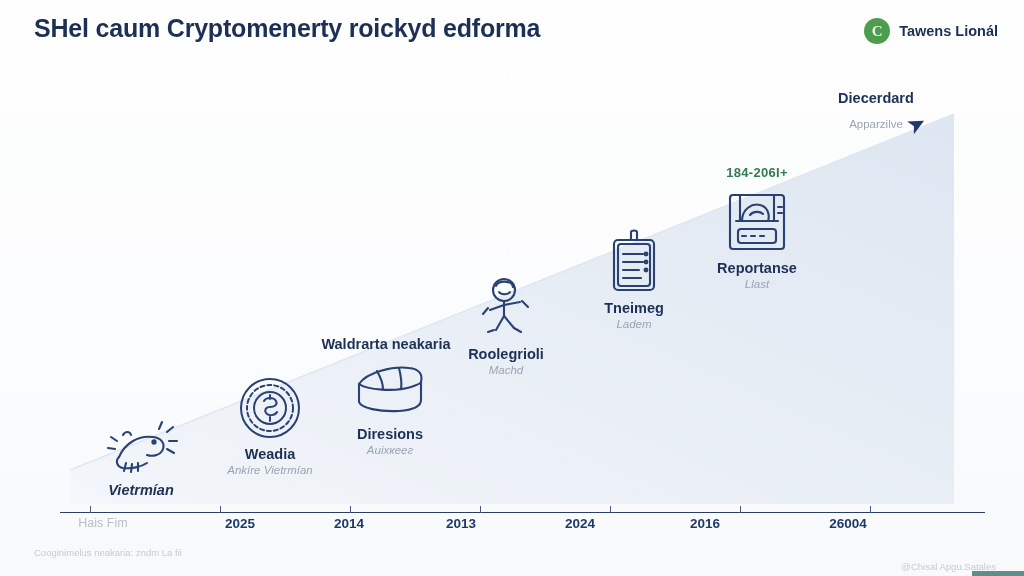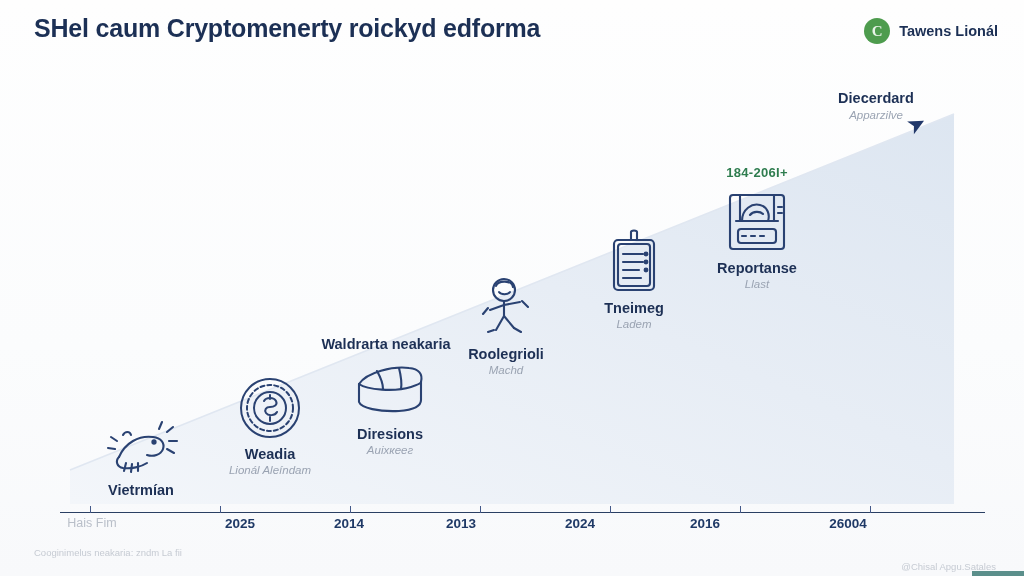--- a/index.html
+++ b/index.html
@@ -161,23 +161,22 @@
     width: 240px;
   }
   .floatlabel .label {
     font-size: 14.5px;
     font-weight: bold;
     color: #1d3055;
     white-space: nowrap;
   }
   .floatlabel .sub {
     font-size: 11.5px;
-    font-style: italic;
     color: #9aa3b2;
-    margin-top: 3px;
+    margin-top: 12px;
     white-space: nowrap;
   }
 
   .arrow-tip {
     position: absolute;
     left: 908px;
     top: 112px;
     color: #22386a;
     font-size: 20px;
     font-weight: bold;
@@ -242,21 +241,21 @@
   <div class="arrow-tip">➤</div>
 
   <div class="floatlabel" style="left:386px; top:336px;">
     <div class="label">Waldrarta neakaria</div>
   </div>
   <div class="floatlabel" style="left:876px; top:90px;">
     <div class="label">Diecerdard</div>
     <div class="sub">Apparzilve</div>
   </div>
 
-  <div class="node" style="left:141px; top:408px;">
+  <div class="node" style="left:141px; top:408px;font-style:italic;">
     <div class="icon">
       <svg width="84" height="66" viewBox="0 0 84 66">
         <g fill="none" stroke="#2a4272" stroke-width="2.1" stroke-linecap="round" stroke-linejoin="round">
           <path d="M20 46 C26 32 40 24 54 26 C62 27 66 32 64 38 C62 44 54 46 48 44"></path>
           <path d="M20 46 C16 50 18 56 24 57 C32 58 42 56 48 52"></path>
           <path d="M27 52 L25 60 M33 53 L32 61 M39 52 L39 60"></path>
           <circle cx="55" cy="31" r="1.6" fill="#2a4272"></circle>
           <path d="M60 18 L63 11 M68 21 L74 16 M70 30 L78 30 M68 38 L75 42"></path>
           <path d="M18 30 L12 26 M16 38 L9 37"></path>
           <path d="M24 24 C26 20 31 20 32 24"></path>
@@ -273,21 +272,21 @@
         <g fill="none" stroke="#2a4272" stroke-width="2" stroke-linecap="round" stroke-linejoin="round">
           <circle cx="37" cy="35" r="29"></circle>
           <circle cx="37" cy="35" r="23" stroke-dasharray="4 3"></circle>
           <circle cx="37" cy="35" r="16"></circle>
           <path d="M31 28 C33 24 41 24 43 28 C45 32 41 34 37 34 C33 34 31 37 33 40 C35 43 42 43 44 39"></path>
           <path d="M37 22 L37 26 M37 44 L37 48"></path>
         </g>
       </svg>
     </div>
     <div class="label">Weadia</div>
-    <div class="sub">Lionál Aleíndam</div>
+    <div class="sub">Ankíre Vietrmían</div>
   </div>
 
   <div class="node" style="left:390px; top:352px;">
     <div class="icon">
       <svg width="86" height="64" viewBox="0 0 86 64">
         <g fill="none" stroke="#2a4272" stroke-width="2.1" stroke-linecap="round" stroke-linejoin="round">
           <path d="M12 28 C20 16 46 10 62 12 C72 13 76 18 74 26 L74 44 C74 50 66 54 52 55 C32 56 14 52 12 46 Z"></path>
           <path d="M12 28 C20 34 48 36 64 31 C70 29 74 27 74 26"></path>
           <path d="M30 15 C34 22 36 28 36 33"></path>
           <path d="M52 12 C54 20 55 27 54 33"></path>
@@ -359,21 +358,21 @@
   <div class="axis-line"></div>
 
   <div class="tick" style="left:90px;"></div>
   <div class="tick" style="left:220px;"></div>
   <div class="tick" style="left:350px;"></div>
   <div class="tick" style="left:480px;"></div>
   <div class="tick" style="left:610px;"></div>
   <div class="tick" style="left:740px;"></div>
   <div class="tick" style="left:870px;"></div>
 
-  <div class="tick-label muted" style="left:92px;">Hais Fim</div>
+  <div class="tick-label muted" style="left:103px;">Hais Fim</div>
   <div class="tick-label" style="left:240px;">2025</div>
   <div class="tick-label" style="left:349px;">2014</div>
   <div class="tick-label" style="left:461px;">2013</div>
   <div class="tick-label" style="left:580px;">2024</div>
   <div class="tick-label" style="left:705px;">2016</div>
   <div class="tick-label" style="left:848px;">26004</div>
 
   <div class="footer-left">Cooginimelus neakaria: zndm La fii</div>
   <div class="footer-right">@Chisal Apgu.Satales</div>
   <div class="accent-bar"></div>

